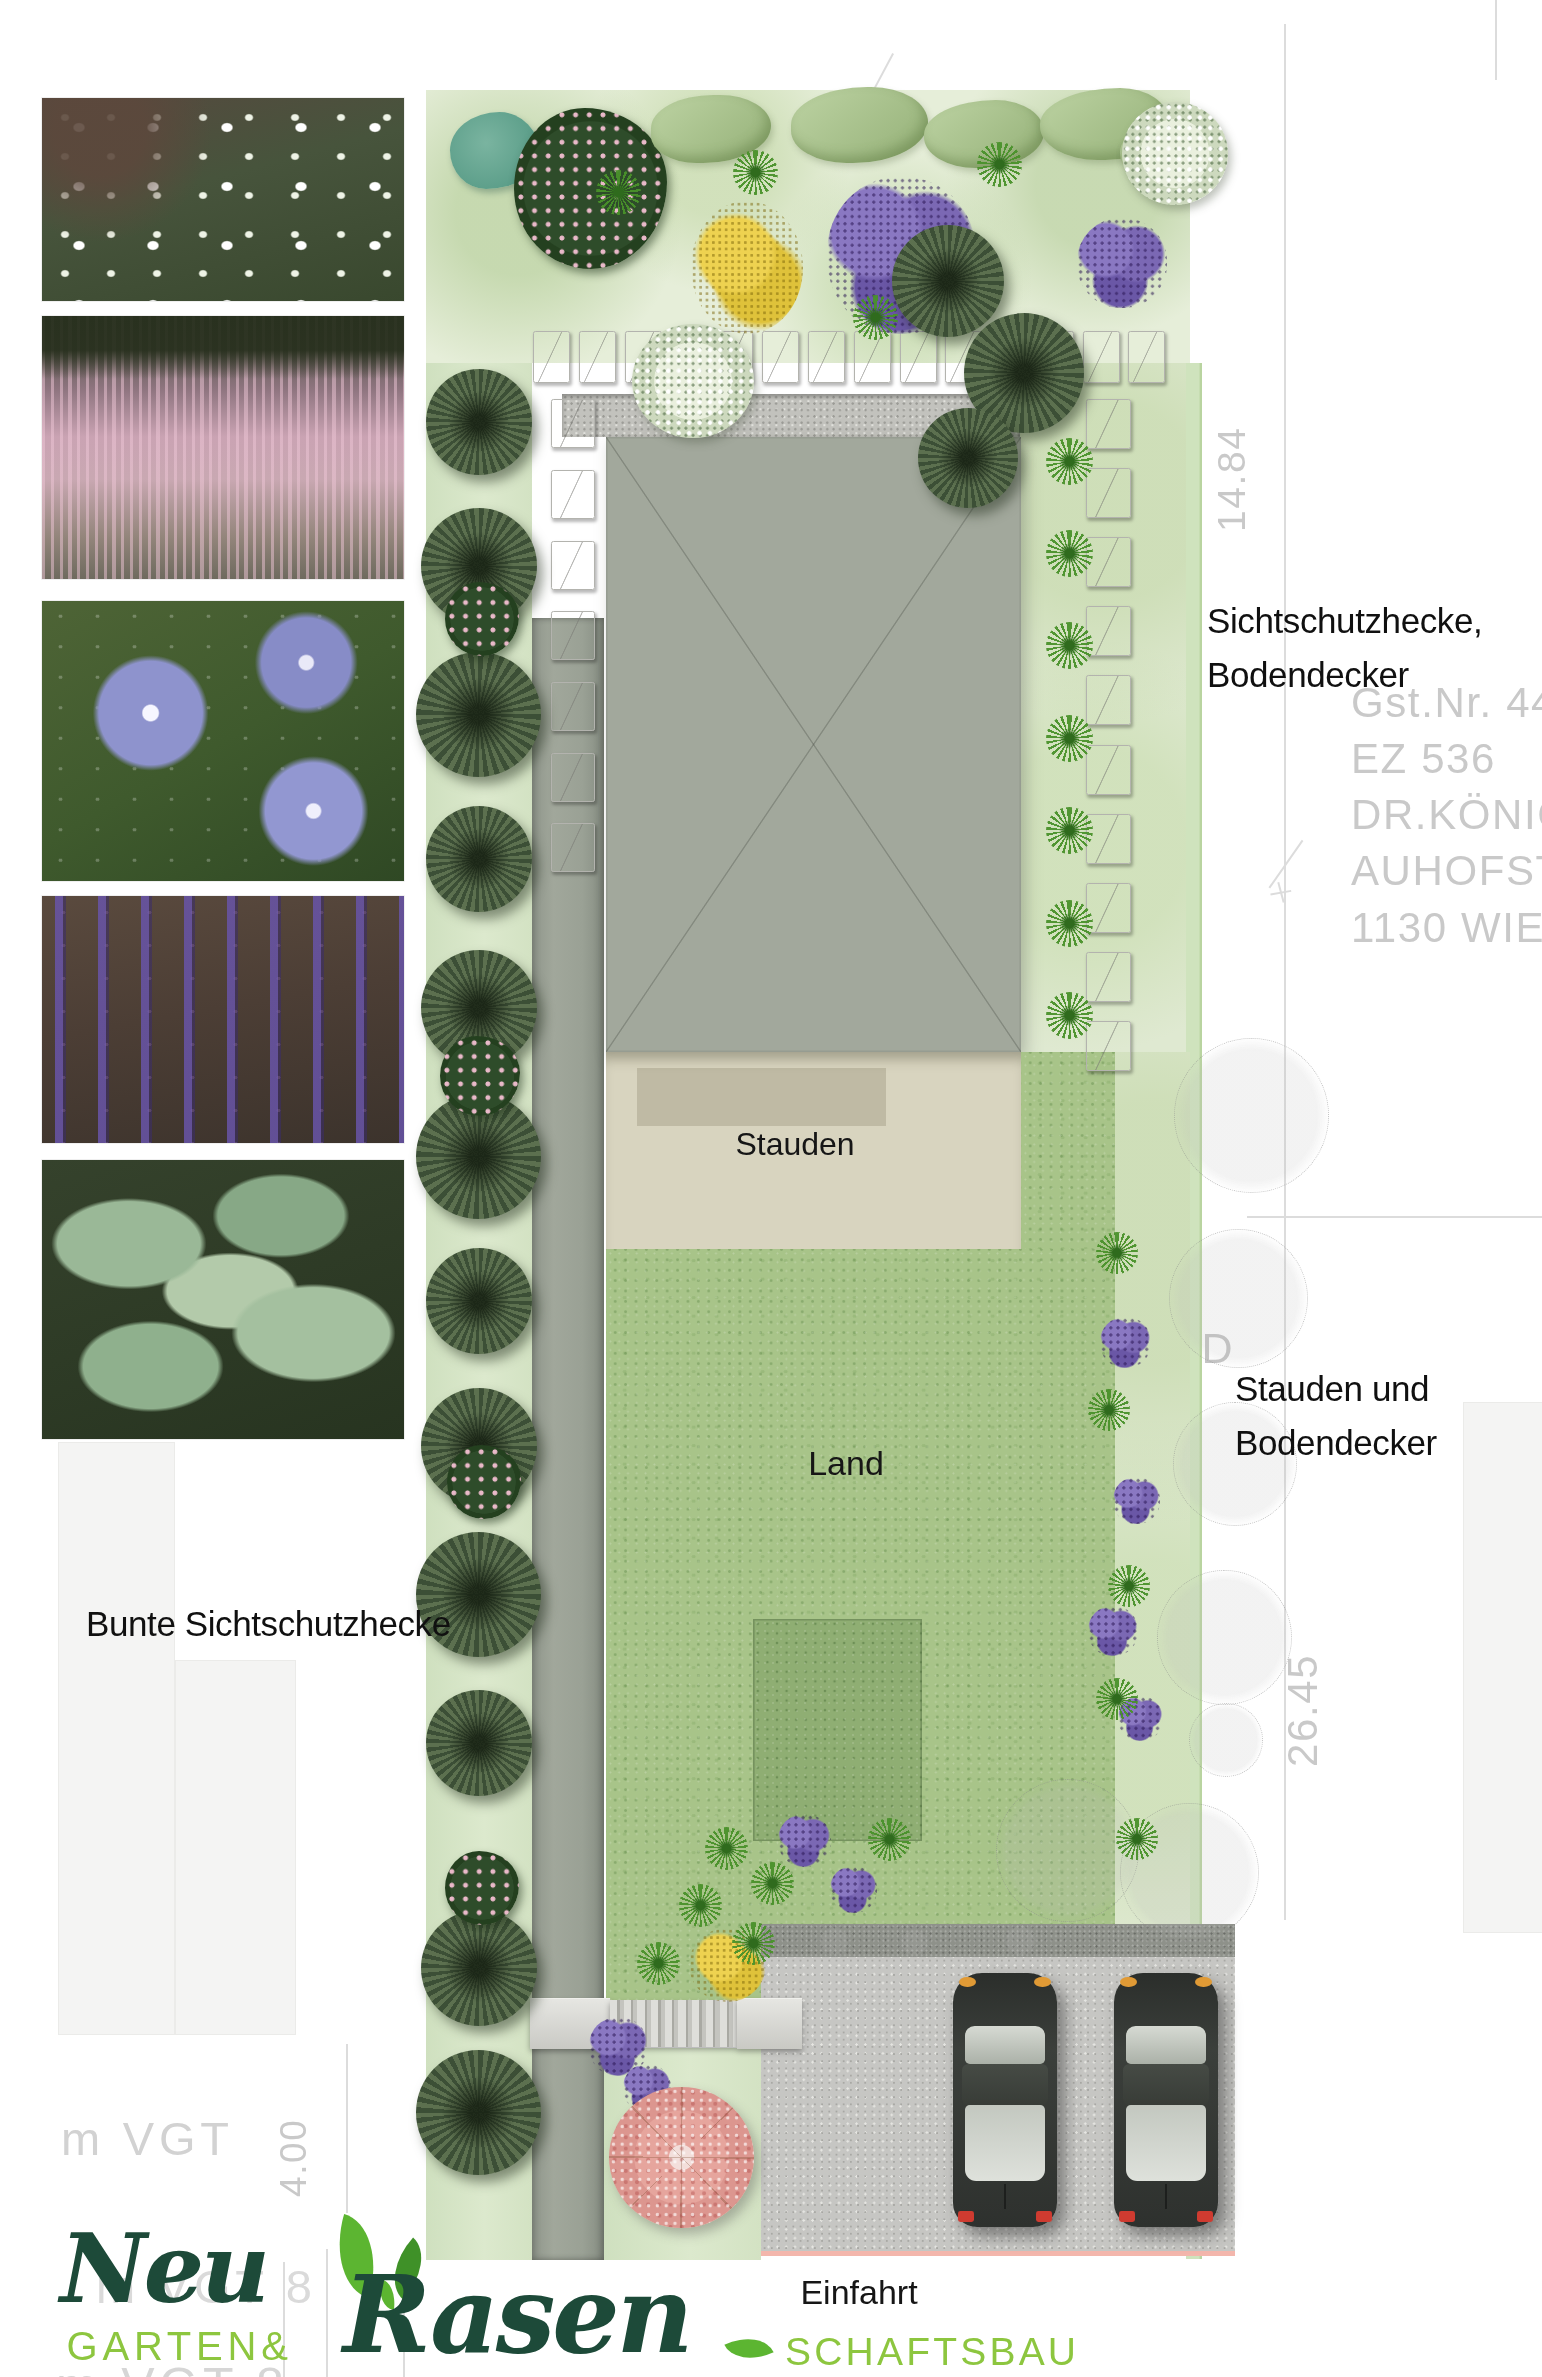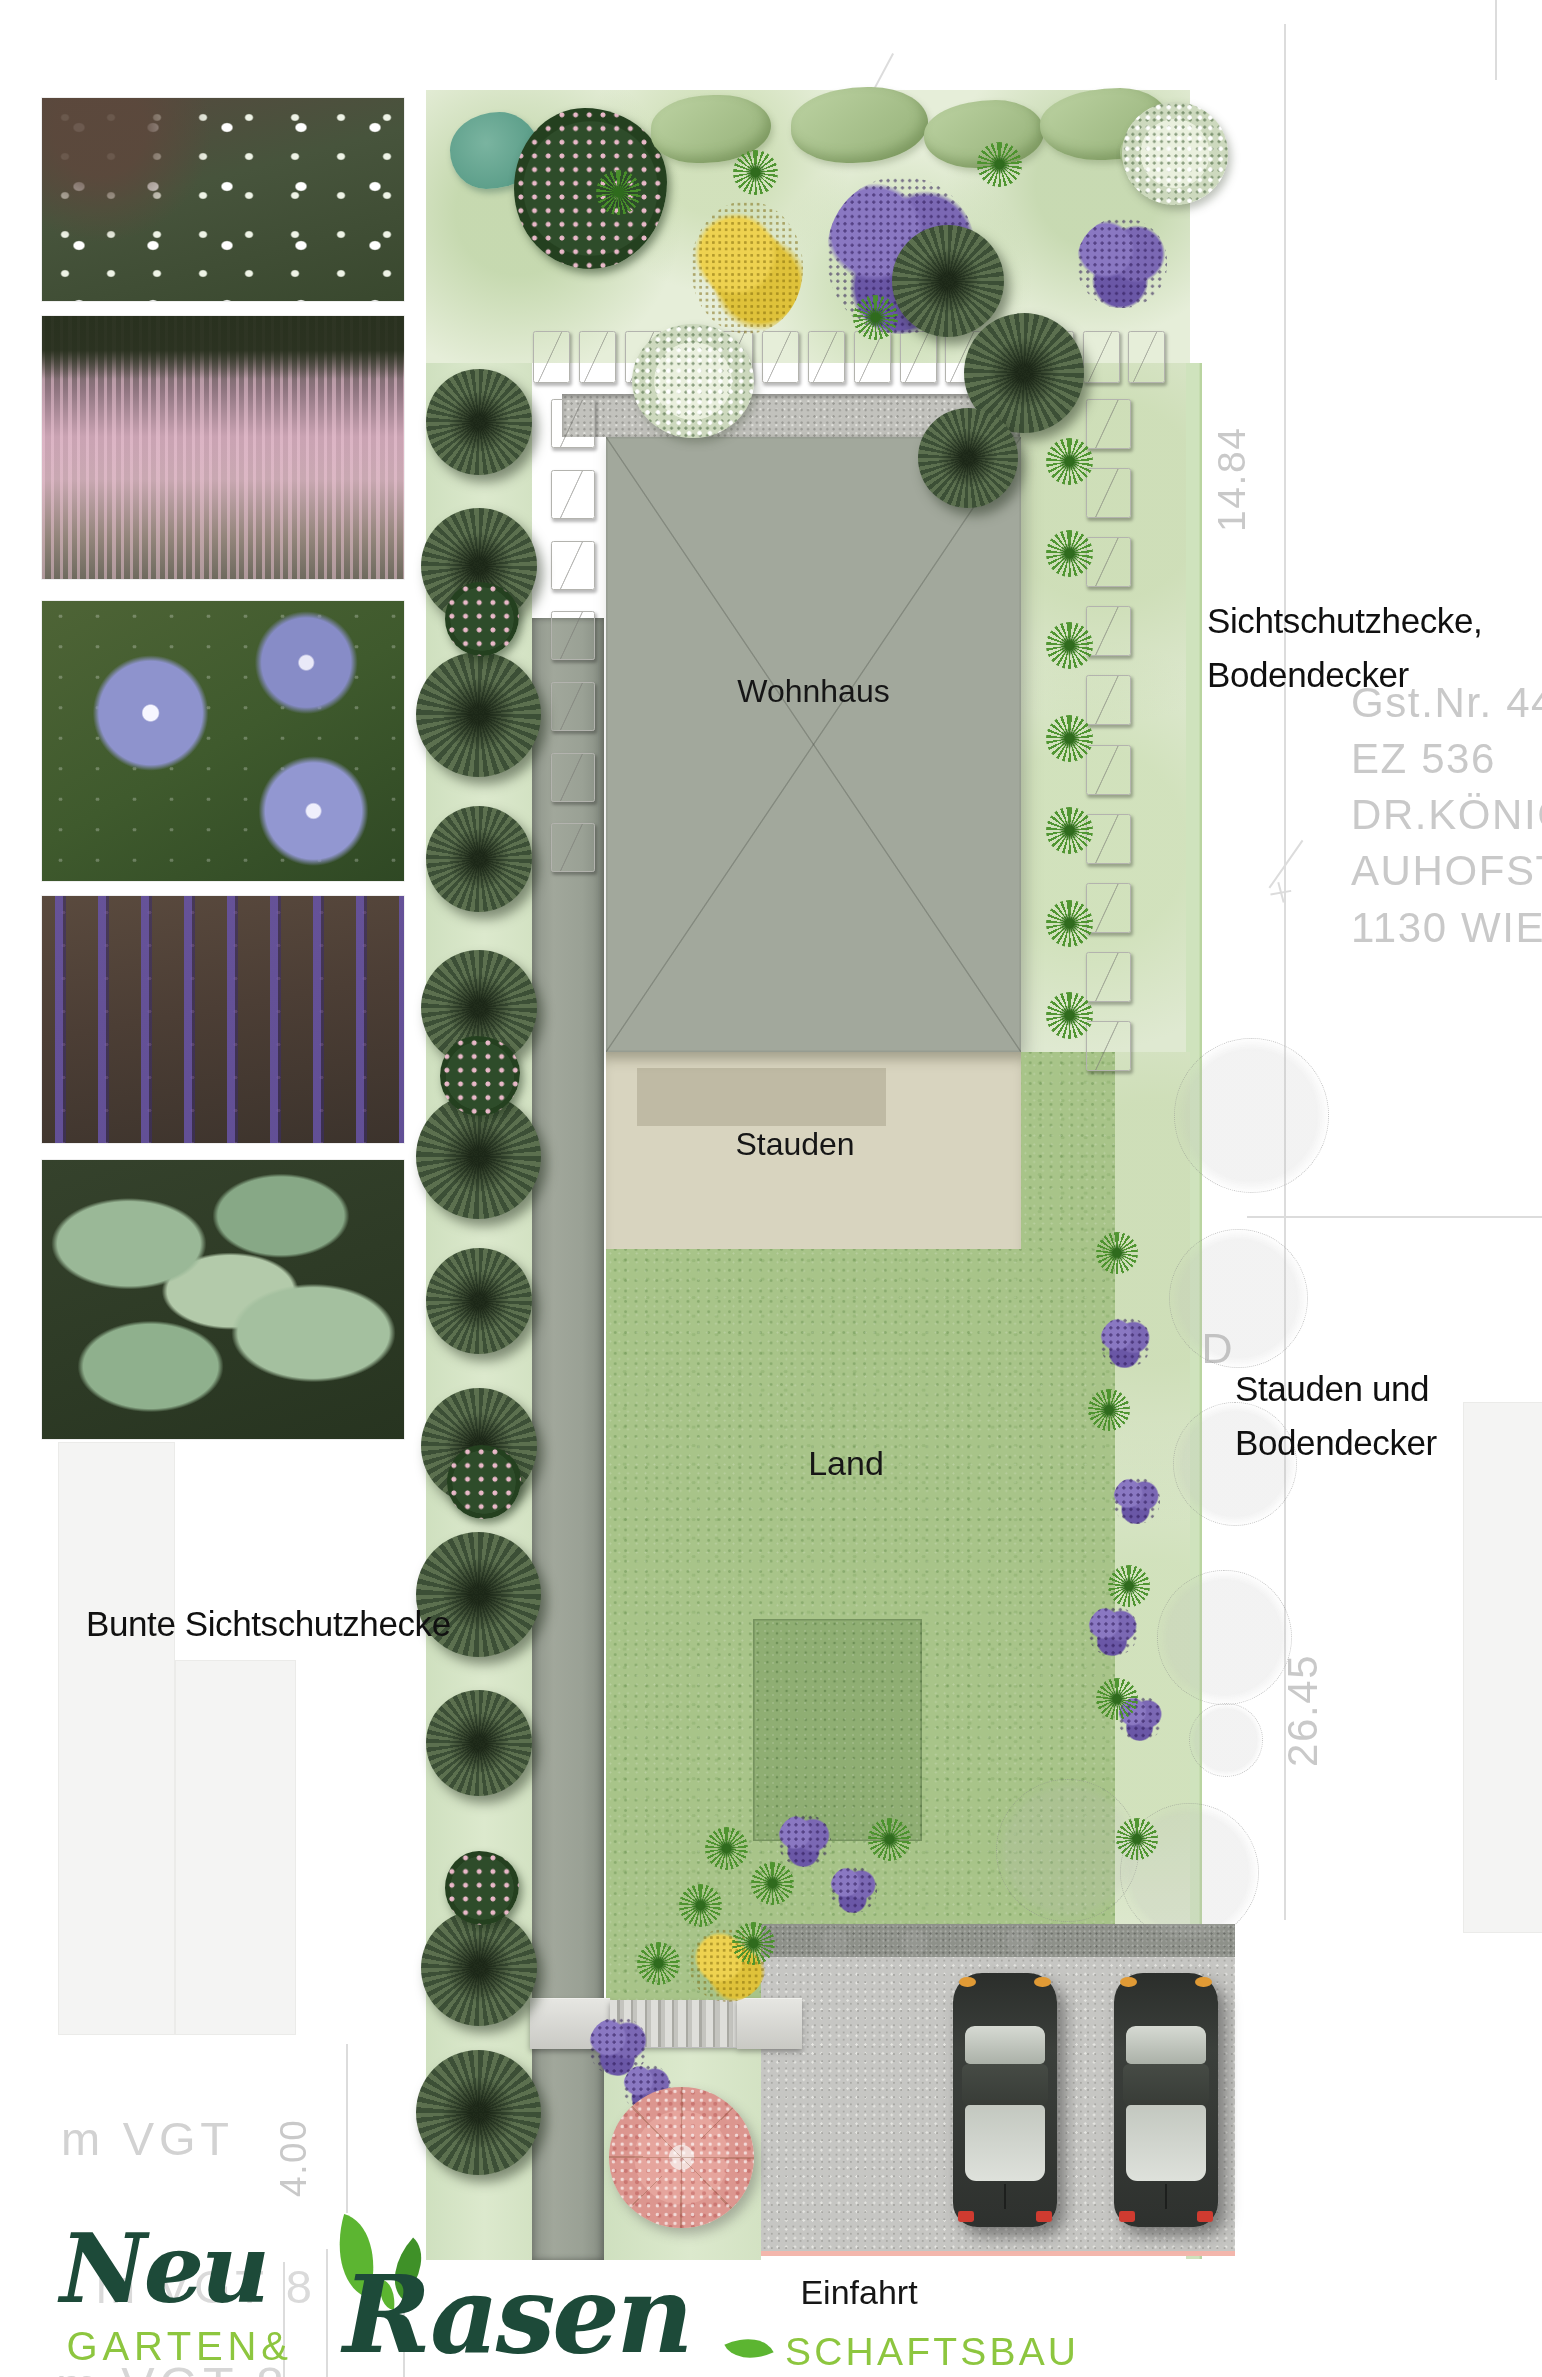--- a/index.html
+++ b/index.html
@@ -346,21 +346,20 @@
       <div class="abs purple" style="left: 778px; top: 1814px; width: 53px; height: 53px; z-index: 3;"></div>
       <div class="abs purple" style="left: 830px; top: 1866px; width: 47px; height: 47px; z-index: 3;"></div>
       <div class="abs purple" style="left: 589px; top: 2017px; width: 59px; height: 59px; z-index: 3;"></div>
       <div class="abs purple" style="left: 623px; top: 2064px; width: 48px; height: 48px; z-index: 3;"></div>
       <div class="abs pinktree" style="left: 609px; top: 2087px; width: 145px; height: 141px; z-index: 3;"></div>
       <div class="abs sketch" style="left: 819px; top: 1926px; width: 29px; height: 29px; z-index: 4; opacity: 0.7;"></div>
       <div class="abs sketch" style="left: 900px; top: 1928px; width: 27px; height: 27px; z-index: 4; opacity: 0.7;"></div>
       <div class="abs sketch" style="left: 1004px; top: 1924px; width: 30.5px; height: 30.5px; z-index: 4; opacity: 0.7;"></div>
     </div>
 
-  <div class="abs arealabel" style="left:606px;top:673px;width:415px;text-align:center;font-size:32px;z-index:6;">Wohnhaus</div>
   <div class="abs arealabel" style="left:606px;top:1126px;width:378px;text-align:center;font-size:32px;z-index:6;">Stauden</div>
   <div class="abs arealabel" style="left:605px;top:1444px;width:482px;text-align:center;font-size:34px;z-index:6;">Land</div>
   <div class="abs ann" style="left:86px;top:1597px;z-index:6;">Bunte Sichtschutzhecke</div>
   <div class="abs arealabel" style="left:626px;top:2273px;width:466px;text-align:center;font-size:34px;z-index:6;">Einfahrt</div>
   <div class="abs ann" style="left:1207px;top:594px;z-index:6;">
     <div>Sichtschutzhecke,</div>
     <div>Bodendecker</div>
   </div>
   <div class="abs ann" style="left:1235px;top:1362px;z-index:6;">
     <div>Stauden und</div>

